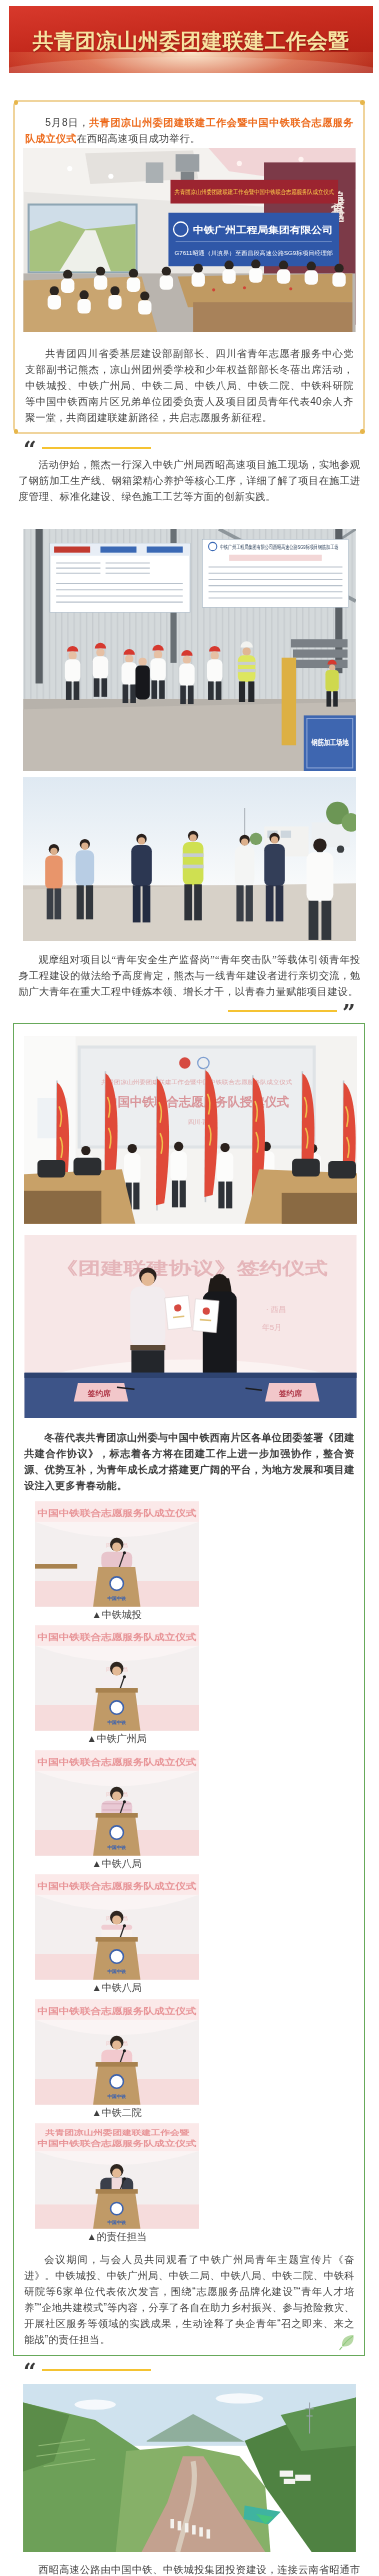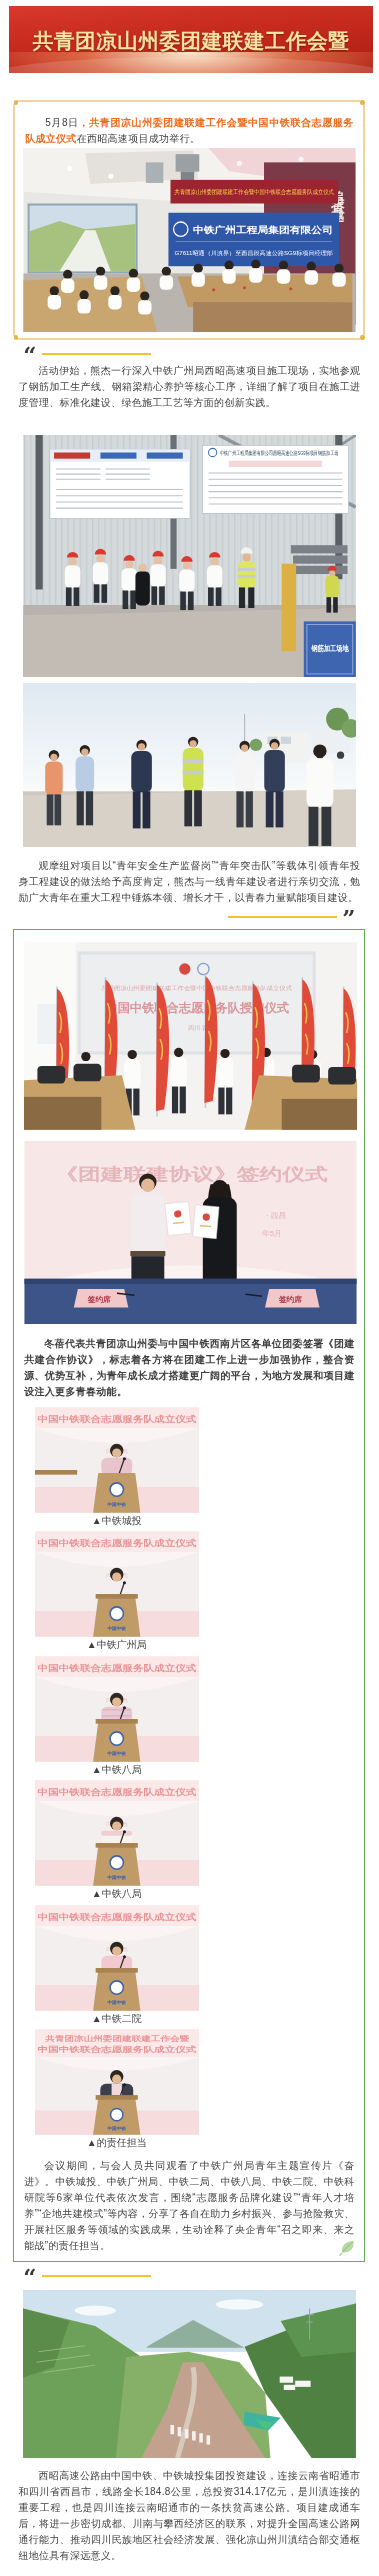--- a/index.html
+++ b/index.html
@@ -103,20 +103,21 @@
       <use href="#person-ws" x="400" y="250"></use>
         <use href="#person-ws" x="452" y="248"></use>
         <use href="#person-ws" x="506" y="250"></use>
       <use href="#person-ws" x="560" y="252"></use>
         <use href="#person-ws" x="614" y="256"></use>
       <circle cx="370" cy="276" r="3" fill="#d04437"></circle>
         <circle cx="430" cy="272" r="3" fill="#d04437"></circle>
         <circle cx="520" cy="274" r="3" fill="#d04437"></circle>
     </svg>
 
+    <p class="para" style="margin:14px 2.1px 0;">共青团四川省委基层建设部副部长、四川省青年志愿者服务中心党支部副书记熊杰，凉山州团州委学校和少年权益部部长冬蓓出席活动，中铁城投、中铁广州局、中铁二局、中铁八局、中铁二院、中铁科研院等中国中铁西南片区兄弟单位团委负责人及项目团员青年代表40余人齐聚一堂，共商团建联建新路径，共启志愿服务新征程。</p>
   </div>
 
   <div class="quote-row">
     <span class="qmark">“</span>
     <span class="qline"></span>
   </div>
 
   <p class="para pad-para" style="margin-top:2.1px;">活动伊始，熊杰一行深入中铁广州局西昭高速项目施工现场，实地参观了钢筋加工生产线、钢箱梁精心养护等核心工序，详细了解了项目在施工进度管理、标准化建设、绿色施工工艺等方面的创新实践。</p>
 
   <svg class="photo" width="333" height="242" viewBox="0 0 646 470" style="margin-top:24px;">
@@ -281,21 +282,21 @@
         <rect x="3" y="108" width="19" height="76" fill="#32373d"></rect>
       </g>
     <g transform="translate(60,140)">
         <use href="#fig"></use>
         <rect x="-17" y="12" width="34" height="66" rx="11" fill="#e8956b"></rect>
         <rect x="-14" y="76" width="13" height="60" fill="#3a3f47"></rect>
         <rect x="1" y="76" width="13" height="60" fill="#3a3f47"></rect>
       </g>
   </svg>
 
-  <p class="para pad-para" style="margin-top:11.3px;">观摩组对项目以“青年安全生产监督岗”“青年突击队”等载体引领青年投身工程建设的做法给予高度肯定，熊杰与一线青年建设者进行亲切交流，勉励广大青年在重大工程中锤炼本领、增长才干，以青春力量赋能项目建设。</p>
+  <p class="para pad-para" style="margin-top:11.3px;font-family:Liberation Serif, serif;">观摩组对项目以“青年安全生产监督岗”“青年突击队”等载体引领青年投身工程建设的做法给予高度肯定，熊杰与一线青年建设者进行亲切交流，勉励广大青年在重大工程中锤炼本领、增长才干，以青春力量赋能项目建设。</p>
 
   <div class="quote-row close">
     <span class="qline"></span>
     <span class="qmark">”</span>
   </div>
 
   <div class="green-box">
 
     <svg class="photo" width="333" height="188" viewBox="0 0 646 364">
       <rect width="646" height="364" fill="#f4f3f1"></rect>

